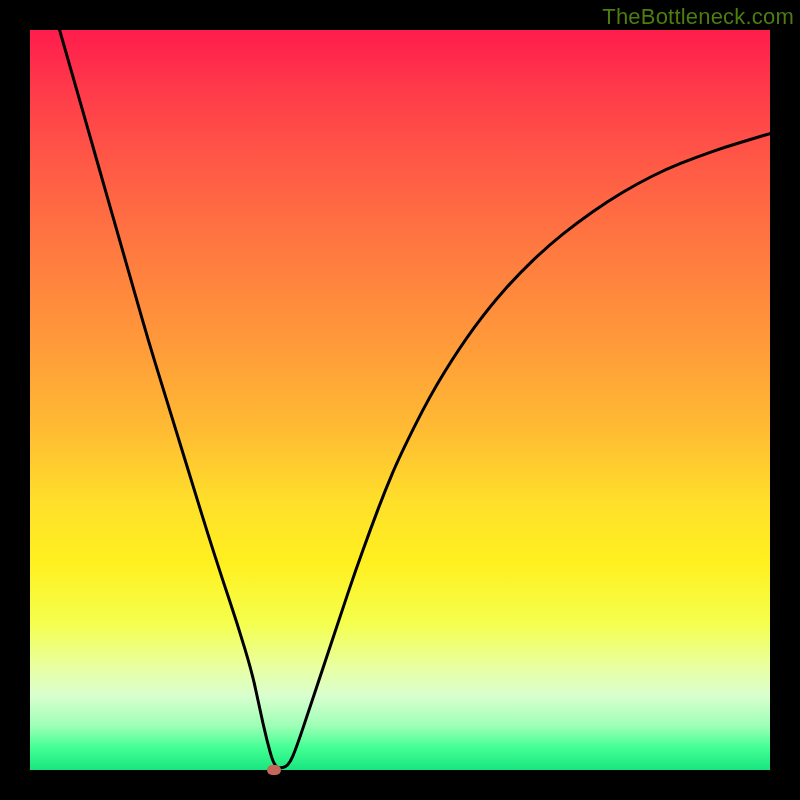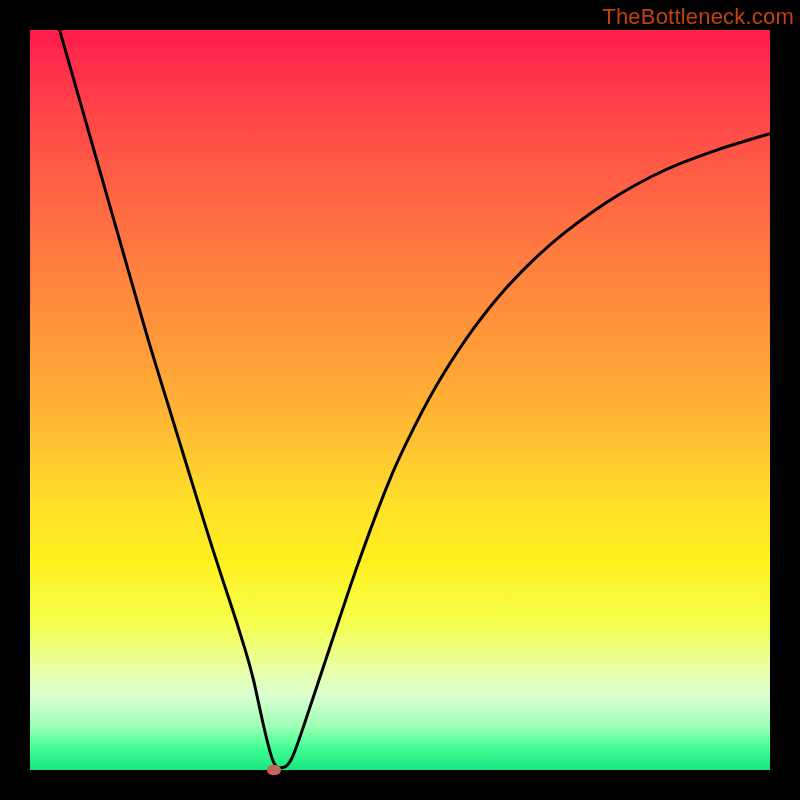--- a/index.html
+++ b/index.html
@@ -54,21 +54,21 @@
     width: 14px;
     height: 10px;
     background: #c4675a;
     border-radius: 5px;
     transform: translate(-50%, -50%);
   }
   .watermark {
     position: absolute;
     top: 4px;
     right: 6px;
-    color: #c2410c;
+    color: #4d7c0f;
     font-size: 22px;
     font-weight: 500;
     letter-spacing: 0.2px;
     user-select: none;
   }
 </style>
 </head>
 <body>
 
 <div class="frame">

